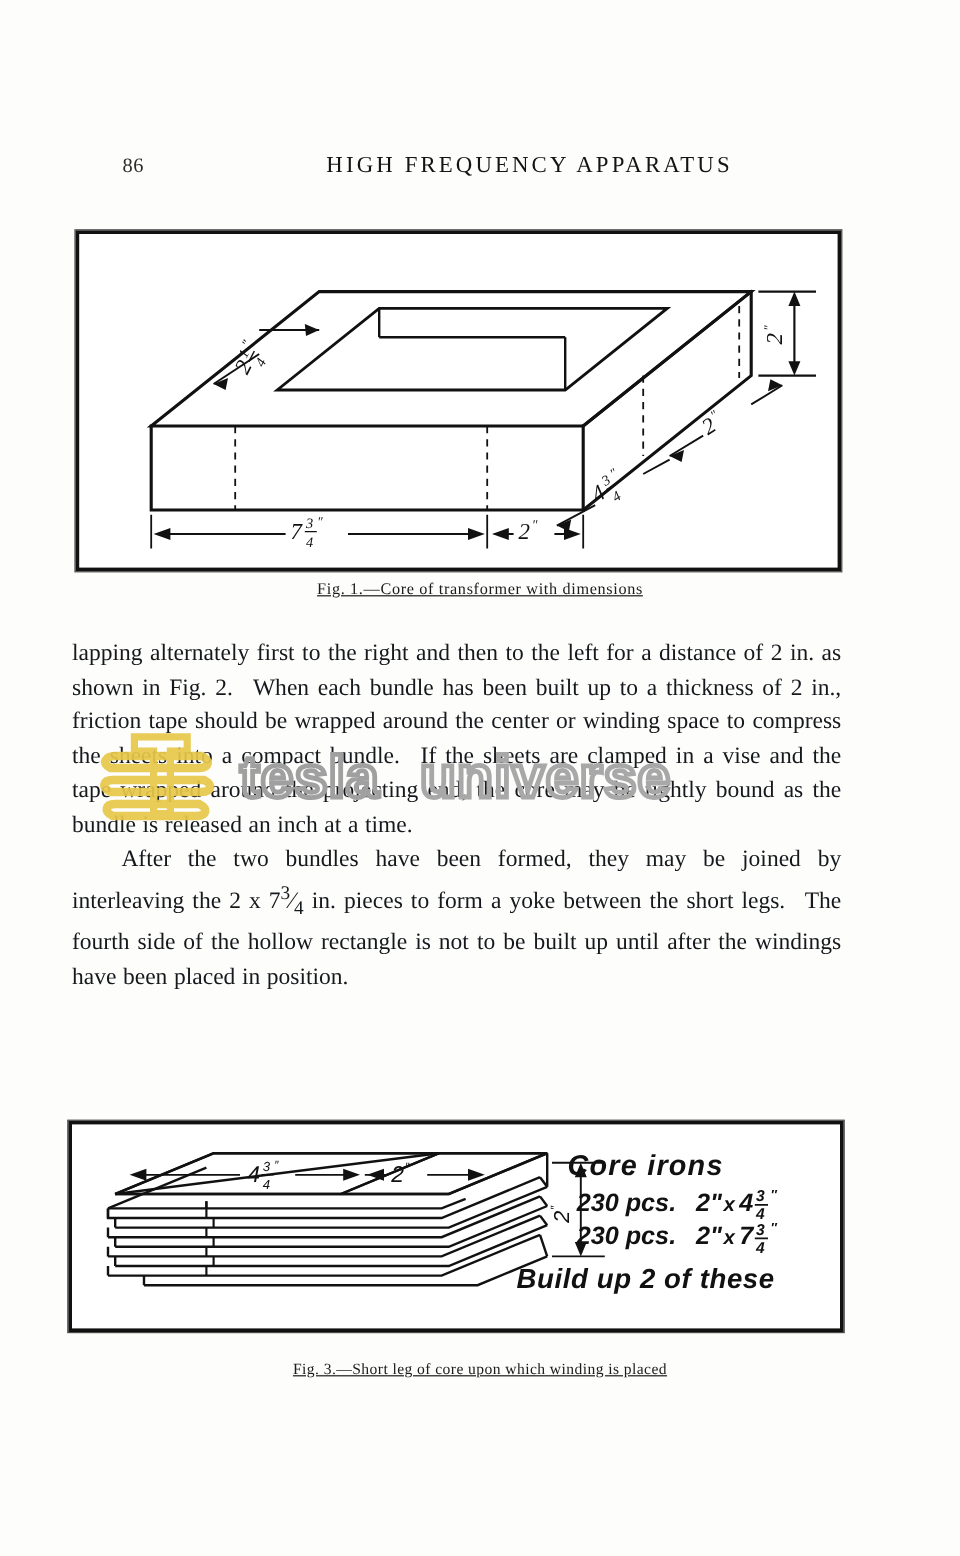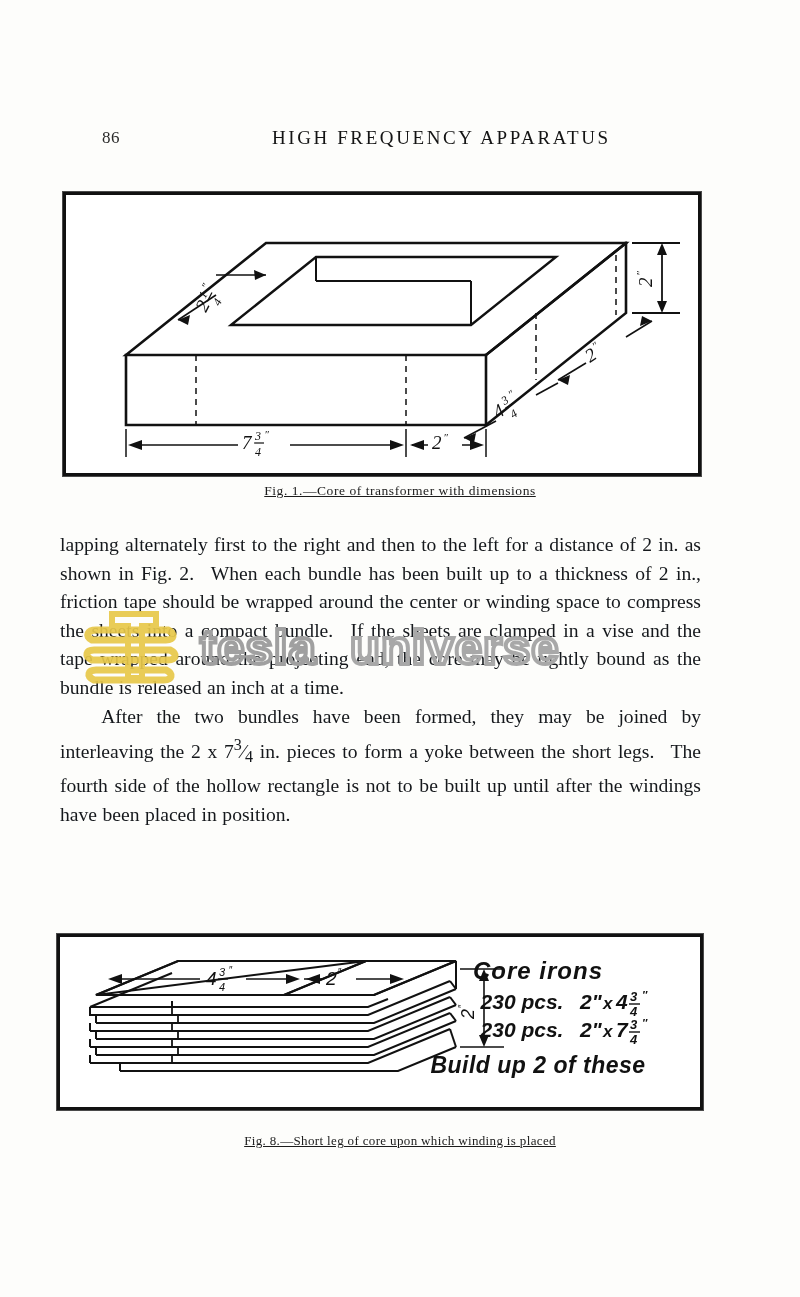--- a/index.html
+++ b/index.html
@@ -297,21 +297,21 @@
         <text x="556" y="100" font-size="21">7</text>
         <text x="570" y="92" font-size="13">3</text>
         <line x1="569" y1="95" x2="580" y2="95" stroke="#111" stroke-width="1.4"></line>
         <text x="570" y="107" font-size="13">4</text>
         <text x="582" y="90" font-size="11">″</text>
 
         <text x="478" y="136" font-size="23" letter-spacing=".5" text-anchor="middle">Build up 2 of these</text>
       </g>
     </svg>
   </div>
-  <div class="figcap" id="fig2-cap">Fig. 8.—Short leg of core upon which winding is placed</div>
+  <div class="figcap" id="fig2-cap">Fig. 3.—Short leg of core upon which winding is placed</div>
 
   <div class="watermark">
     <svg class="wm-svg" viewBox="0 0 640 86">
 
       <g fill="none" stroke="#e8c84a" stroke-width="7" opacity=".92">
         <path d="M18 22 C10 22 6 28 14 32 L88 32 C96 32 98 26 90 22 Z"></path>
         <path d="M16 42 C8 42 6 48 14 52 L90 52 C98 52 100 46 92 42 Z"></path>
         <path d="M18 62 C10 62 8 68 16 72 L86 72 C94 72 96 66 88 62 Z"></path>
         <path d="M34 6 L78 6 L78 18 L64 18 L64 70 L50 70 L50 18 L34 18 Z" stroke-width="6"></path>
       </g>

